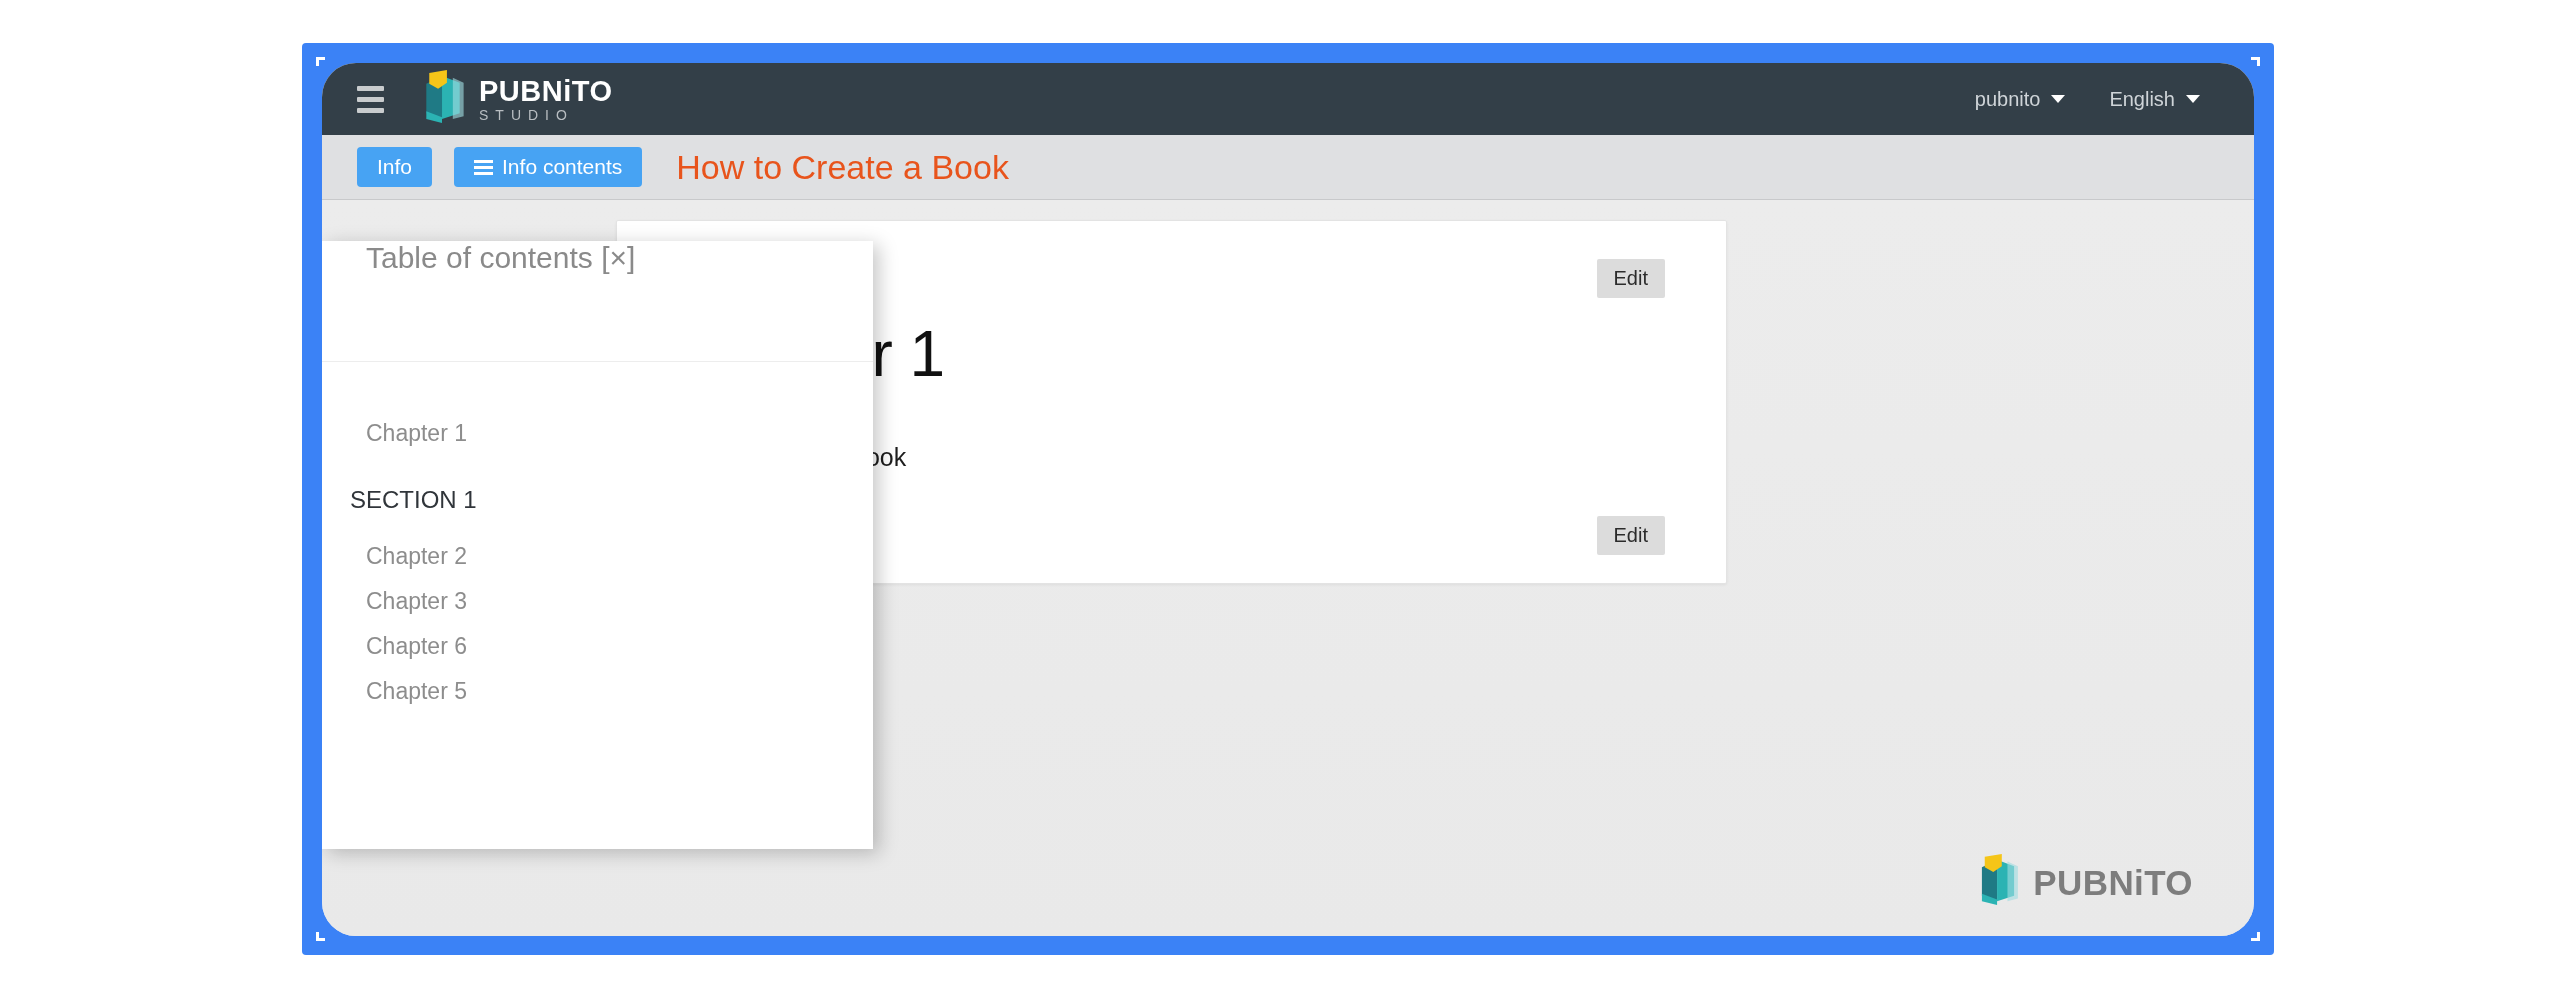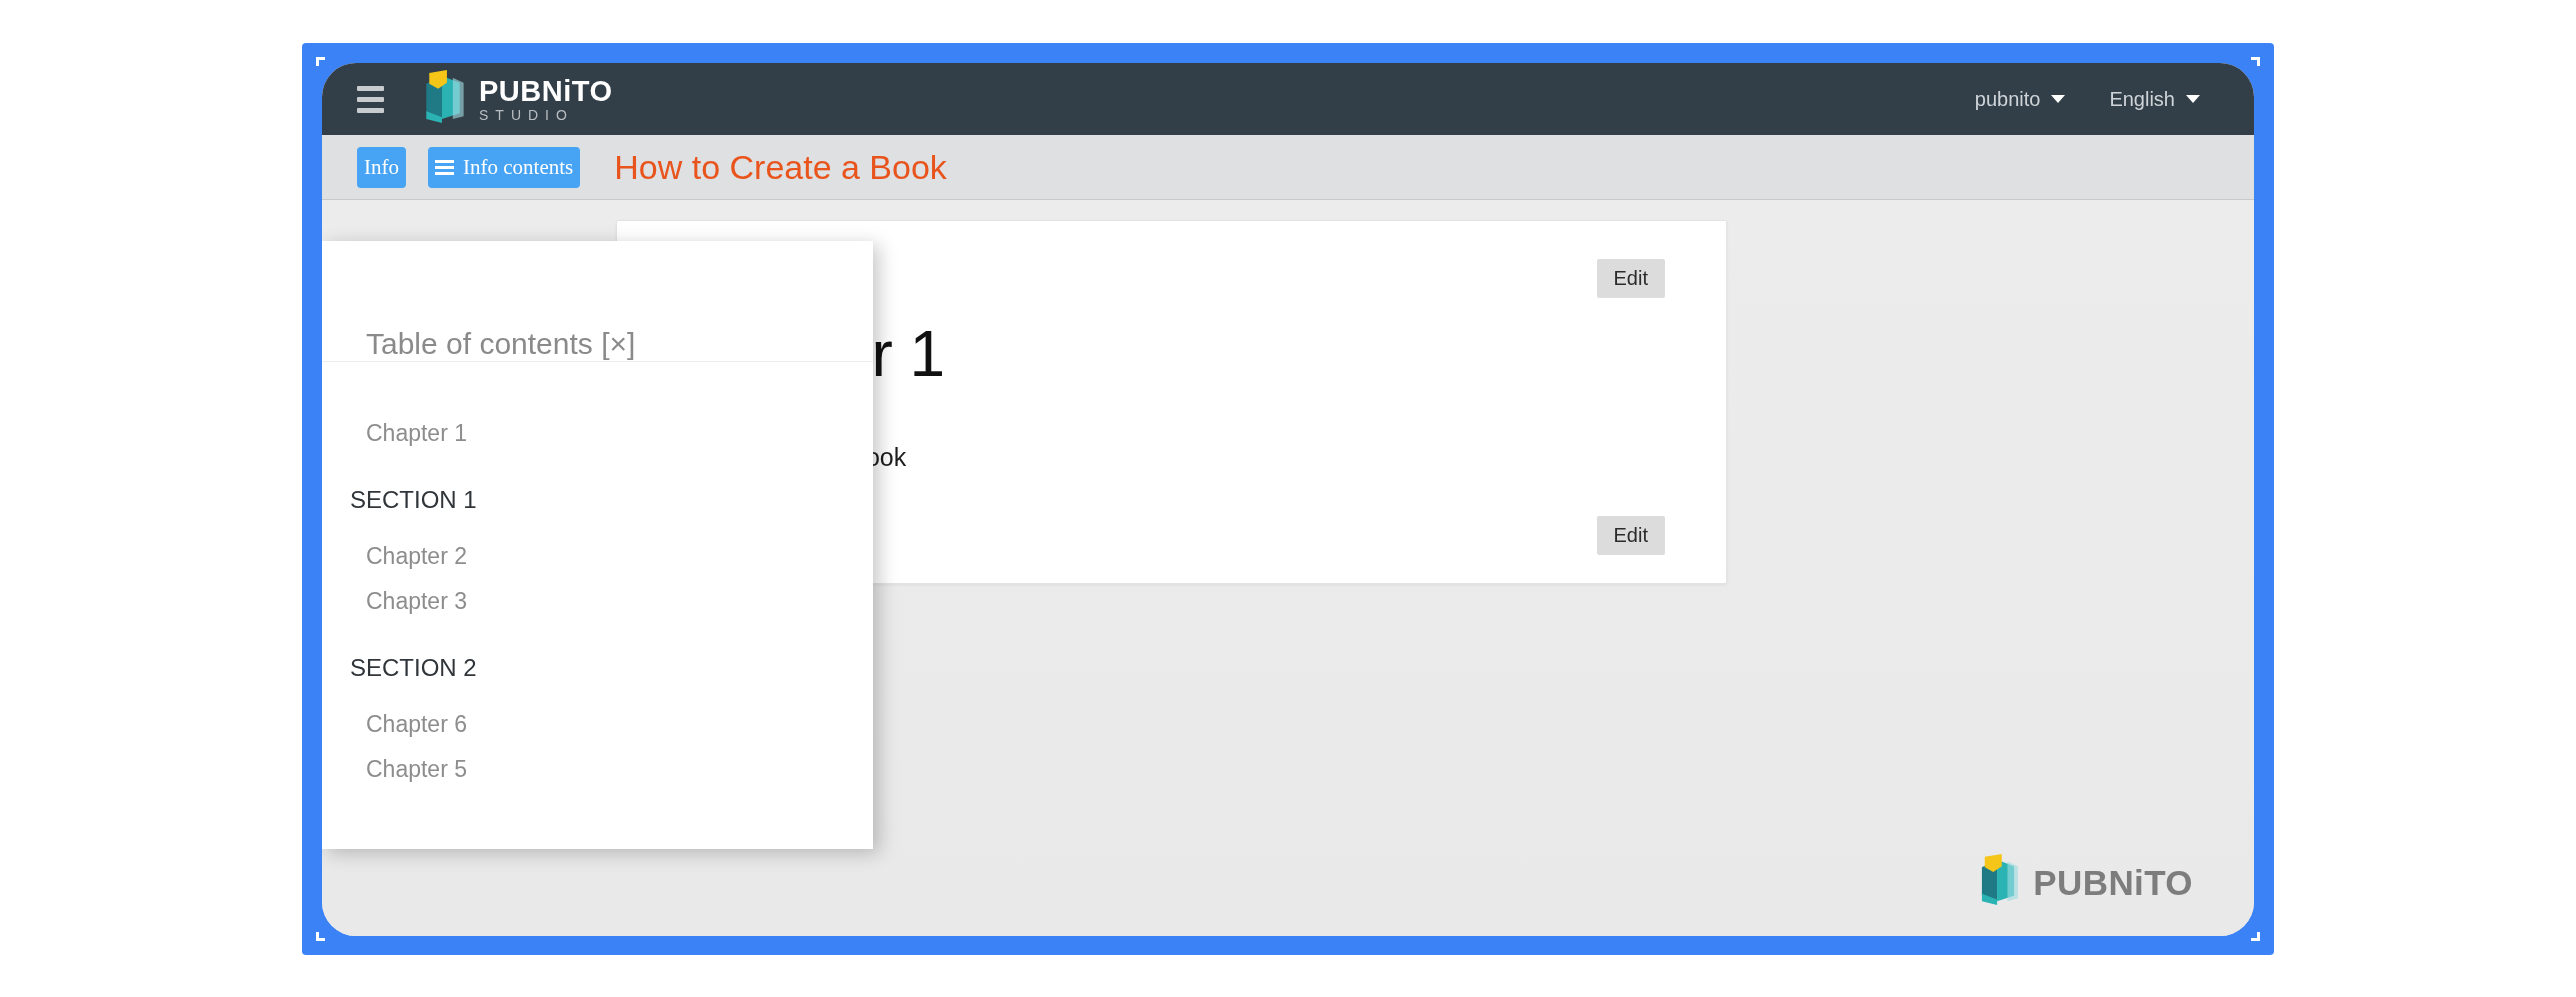--- a/index.html
+++ b/index.html
@@ -106,23 +106,23 @@
     display: flex;
     align-items: center;
     padding-left: 35px;
     gap: 22px;
   }
   .btn-primary {
     background: #47a3f3;
     color: #ffffff;
     border: none;
     border-radius: 4px;
-    font-family: Liberation Serif, serif;
+    font-family: Liberation Sans, sans-serif;
     font-size: 21px;
-    padding: 8px 7px;
+    padding: 8px 20px;
     cursor: pointer;
     display: flex; align-items: center; gap: 9px;
     white-space: nowrap;
   }
   .icon-bars {
     display: inline-flex; flex-direction: column;
     justify-content: center; gap: 3px;
   }
   .icon-bars i {
     display: block; width: 19px; height: 3px;
@@ -191,21 +191,21 @@
     width: 551px; height: 608px;
     background: #ffffff;
     box-shadow: 6px 4px 18px rgba(0,0,0,0.22);
     z-index: 20;
     overflow: hidden;
   }
   #toc-header {
     height: 121px;
     border-bottom: 1px solid #ededed;
     display: flex;
-    align-items: flex-end;
+    align-items: flex-start;
     padding-left: 44px;
   }
   #toc-header-text {
     color: #8a8a8a;
     font-size: 30px;
     font-weight: normal;
     cursor: pointer;
   }
   #toc-list { padding-top: 49px; }
   .toc-chapter {
@@ -314,21 +314,20 @@
 
       <div id="toc-panel">
         <div id="toc-header">
           <span id="toc-header-text">Table of contents [×]</span>
         </div>
         <div id="toc-list">
           <div class="toc-chapter">Chapter 1</div>
           <div class="toc-section">SECTION 1</div>
           <div class="toc-chapter">Chapter 2</div>
           <div class="toc-chapter">Chapter 3</div>
-          <div class="toc-section">SECTION 2</div>
           <div class="toc-chapter">Chapter 6</div>
           <div class="toc-chapter">Chapter 5</div>
         </div>
       </div>
 
       <div id="footer-logo">
         <span>
           <svg width="44" height="53" viewBox="0 0 46 56" xmlns="http://www.w3.org/2000/svg">
             <path d="M6 14 L22 6 L22 50 L6 44 Z" fill="#1f7a85"></path>
             <path d="M22 6 L40 13 L40 44 L22 50 Z" fill="#2bb3b3"></path>

